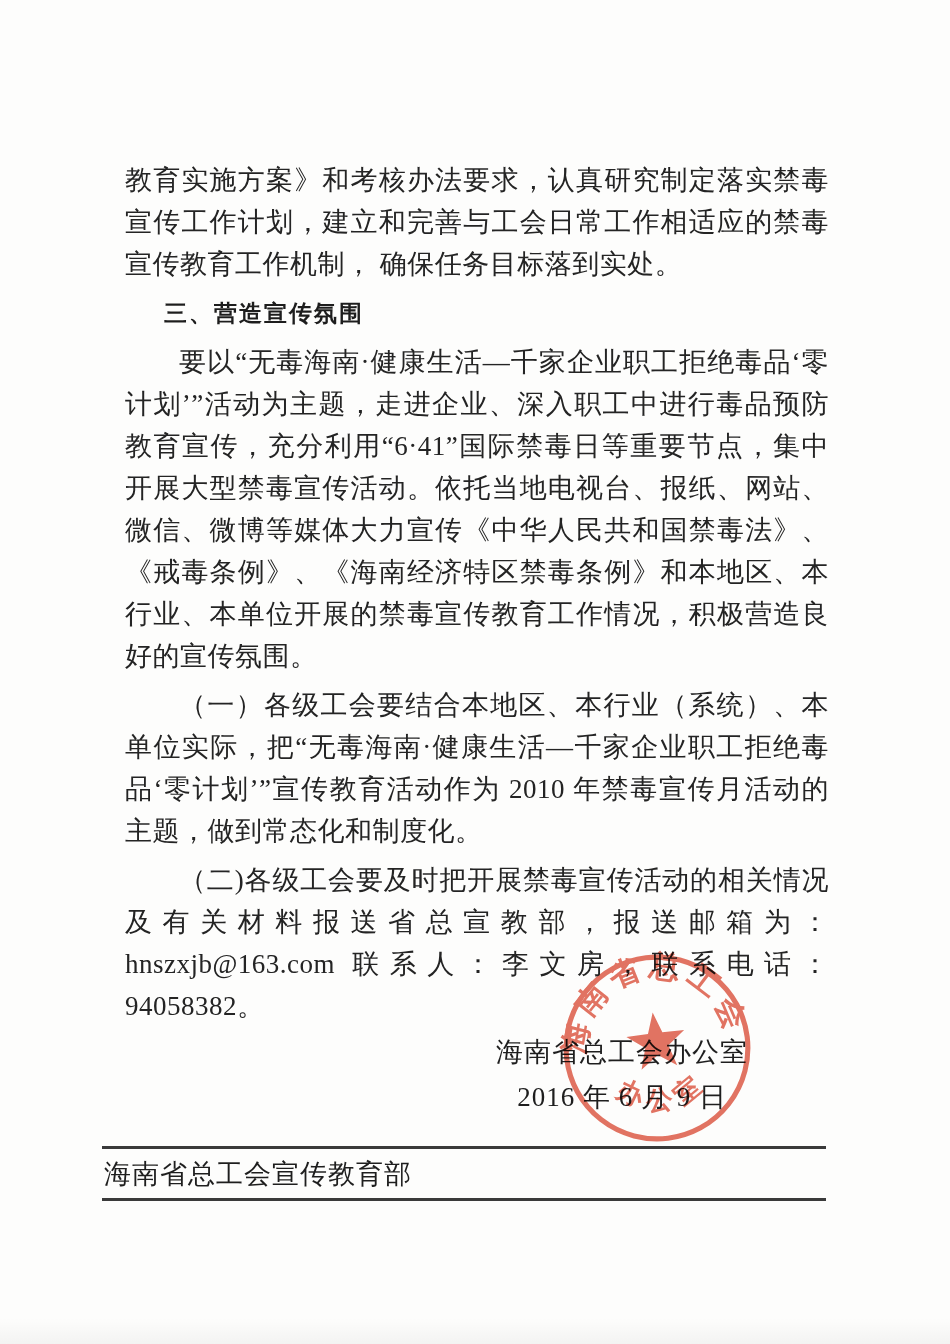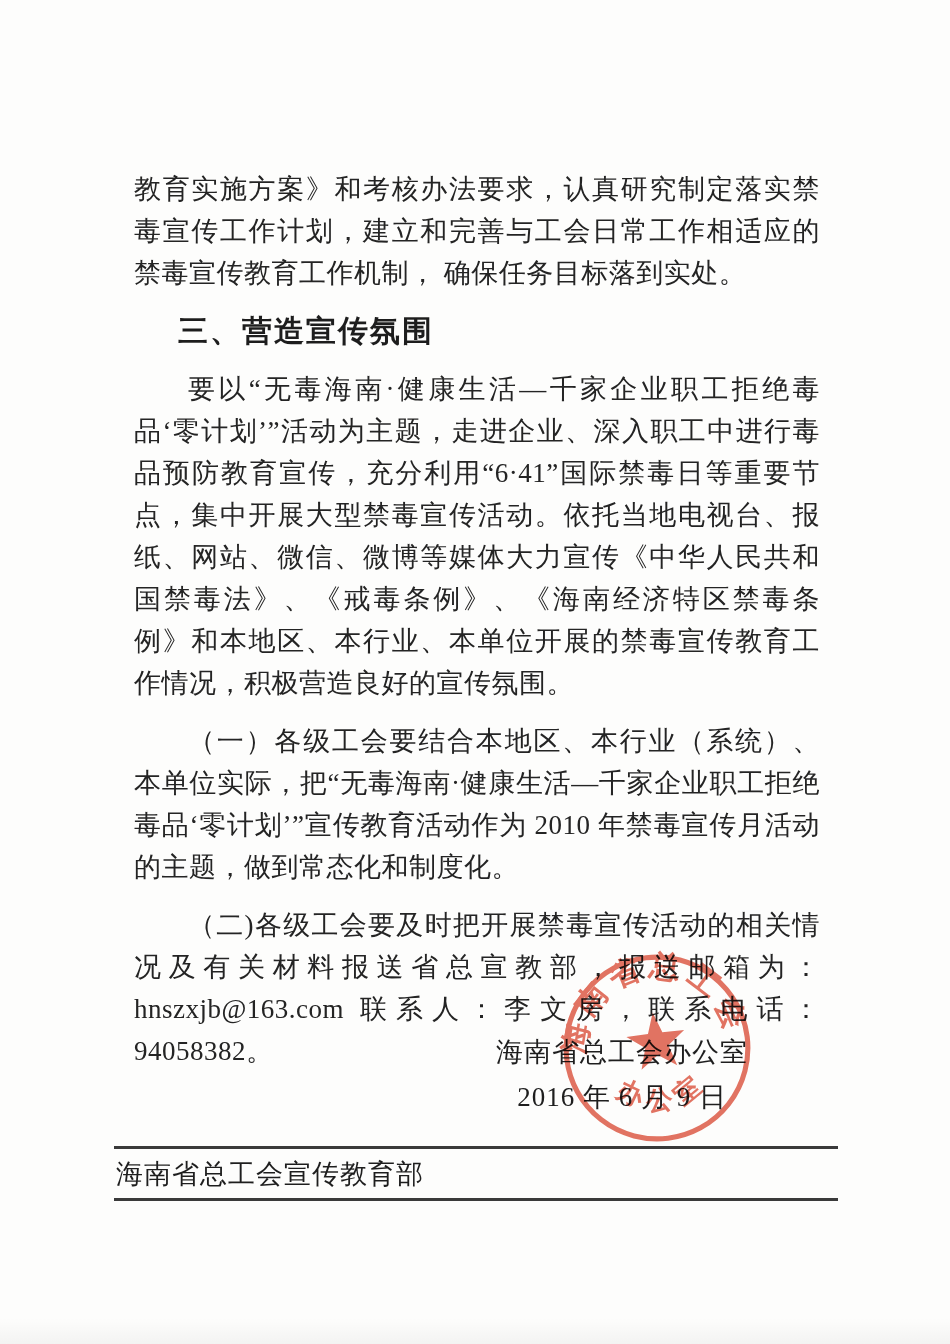--- a/index.html
+++ b/index.html
@@ -25,25 +25,25 @@
   .doc-body {
     position: absolute;
     left: 118px;
     top: 152px;
     width: 718px;
     font-size: 27px;
     line-height: 42px;
     text-align: justify;
     letter-spacing: 0.5px;
   }
-  .doc-body p { margin: 16px; text-indent: 2em; }
+  .doc-body p { margin: 7px; text-indent: 2em; }
   .doc-body p.continuation { text-indent: 0; }
   .doc-body h3 {
     margin: 2px 0 2px 0;
-    font-size: 30px;
+    font-size: 23px;
     line-height: 42px;
     font-weight: 700;
     text-indent: 2em;
     font-family: "Liberation Sans", "DejaVu Sans", sans-serif;
     letter-spacing: 2px;
     color: #1d1d1d;
   }
 
   .signature {
     position: absolute;
@@ -68,21 +68,21 @@
     transform: rotate(-7deg);
     pointer-events: none;
   }
   .stamp text {
     font-family: "Liberation Sans", "DejaVu Sans", sans-serif;
     font-weight: 700;
   }
 
   .doc-footer {
     position: absolute;
-    left: 114px;
+    left: 102px;
     top: 1146px;
     width: 724px;
     font-family: Liberation Mono, monospace;
   }
   .rule { height: 3px; background: #3a3a3a; }
   .rule.thin { height: 2.5px; }
   .footer-row {
     display: flex;
     justify-content: space-between;
     align-items: center;

